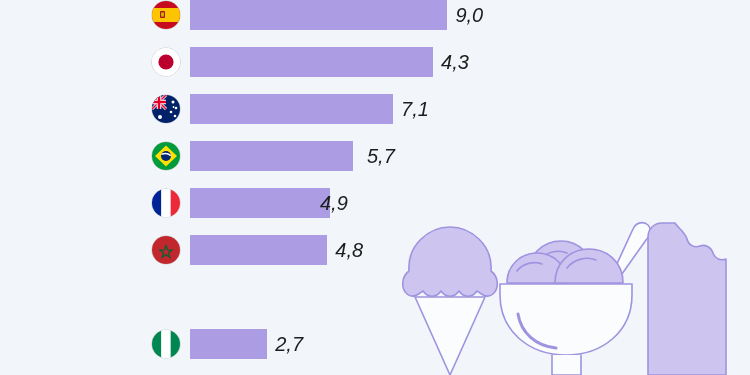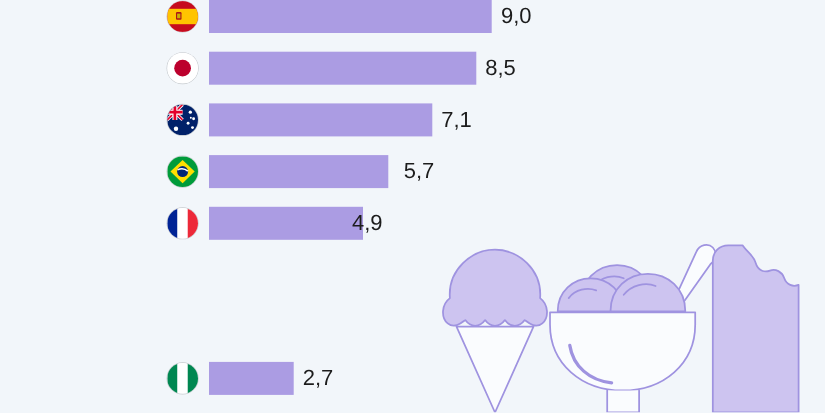--- a/index.html
+++ b/index.html
@@ -28,20 +28,21 @@
     height: 160px;
     pointer-events: none;
   }
   
   #rows {
     position: absolute;
     left: 0;
     top: 0;
     width: 470px;
     height: 348px;
+    font-style: italic;
   }
   .row {
     position: absolute;
     left: 0;
     width: 470px;
     height: 30px;
     display: block;
   }
   .flag {
     position: absolute;
@@ -145,21 +146,21 @@
         <div class="bar-value" style="left: 455.4px;">9,0</div>
       </div>
       <div class="row" style="top: 47px;">
         <div class="flag">
           <svg width="28" height="28" viewBox="0 0 28 28" xmlns="http://www.w3.org/2000/svg">
             <rect width="28" height="28" fill="#ffffff"></rect>
             <circle cx="14" cy="14" r="7.6" fill="#bc002d"></circle>
           </svg>
         </div>
         <div class="bar" style="width: 243.1px; background: rgb(171, 156, 227);"></div>
-        <div class="bar-value" style="left: 441.1px;">8,5</div>
+        <div class="bar-value" style="left: 441.1px;">4,3</div>
       </div>
       <div class="row" style="top: 94px; text-align: center;">
         <div class="flag">
           <svg width="28" height="28" viewBox="0 0 28 28" xmlns="http://www.w3.org/2000/svg">
             <rect width="28" height="28" fill="#012169"></rect>
             <g transform="scale(0.5)">
               <rect width="28" height="28" fill="#012169"></rect>
               <path d="M0 0 L28 28 M28 0 L0 28" stroke="#ffffff" stroke-width="6"></path>
               <path d="M0 0 L28 28 M28 0 L0 28" stroke="#e4002b" stroke-width="3"></path>
               <path d="M14 0 L14 28 M0 14 L28 14" stroke="#ffffff" stroke-width="9"></path>
@@ -194,20 +195,30 @@
         <div class="flag">
           <svg width="28" height="28" viewBox="0 0 28 28" xmlns="http://www.w3.org/2000/svg">
             <rect width="9.34" height="28" fill="#002395"></rect>
             <rect x="9.34" width="9.33" height="28" fill="#ffffff"></rect>
             <rect x="18.67" width="9.33" height="28" fill="#ed2939"></rect>
           </svg>
         </div>
         <div class="bar" style="width: 140.14px; background: rgb(171, 156, 227);"></div>
         <div class="bar-value" style="left: 320px;">4,9</div>
       </div>
+      <div class="row" style="top: 235px;">
+        <div class="flag">
+          <svg width="28" height="28" viewBox="0 0 28 28" xmlns="http://www.w3.org/2000/svg">
+            <rect width="28" height="28" fill="#c1272d"></rect>
+            <path d="M14 9.5 L15.6 14 L20 14 L16.4 16.8 L17.9 21.4 L14 18.6 L10.1 21.4 L11.6 16.8 L8 14 L12.4 14 Z" fill="none" stroke="#006233" stroke-width="1.2"></path>
+          </svg>
+        </div>
+        <div class="bar" style="width: 137.28px; background: rgb(171, 156, 227);"></div>
+        <div class="bar-value" style="left: 335.28px;">4,8</div>
+      </div>
       <div class="row" style="top: 329px; text-align: center;">
         <div class="flag">
           <svg width="28" height="28" viewBox="0 0 28 28" xmlns="http://www.w3.org/2000/svg">
             <rect width="9.34" height="28" fill="#008751"></rect>
             <rect x="9.34" width="9.33" height="28" fill="#ffffff"></rect>
             <rect x="18.67" width="9.33" height="28" fill="#008751"></rect>
           </svg>
         </div>
         <div class="bar" style="width: 77.22px; background: rgb(171, 156, 227);"></div>
         <div class="bar-value" style="left: 275.22px;">2,7</div>

